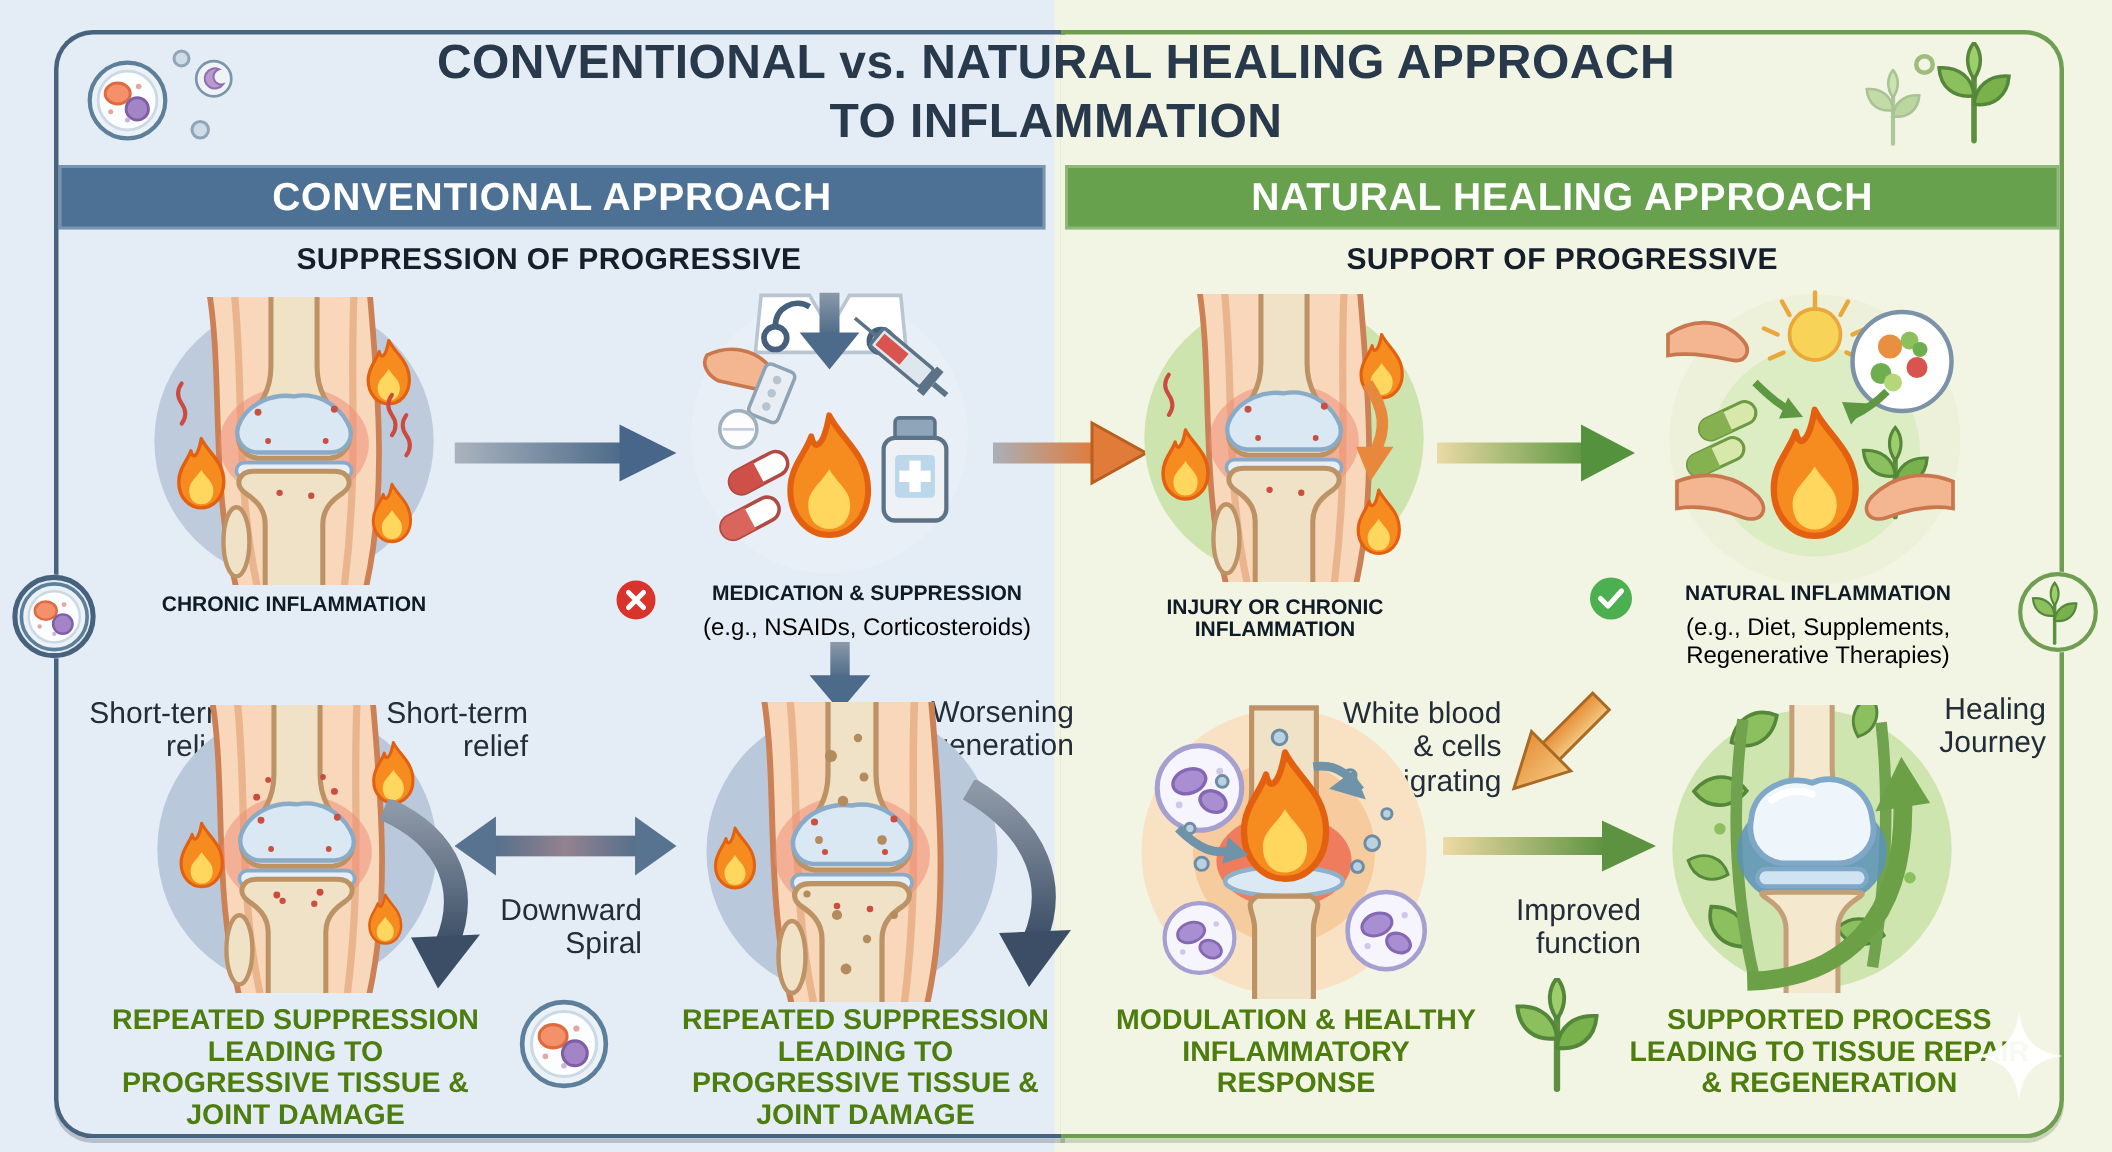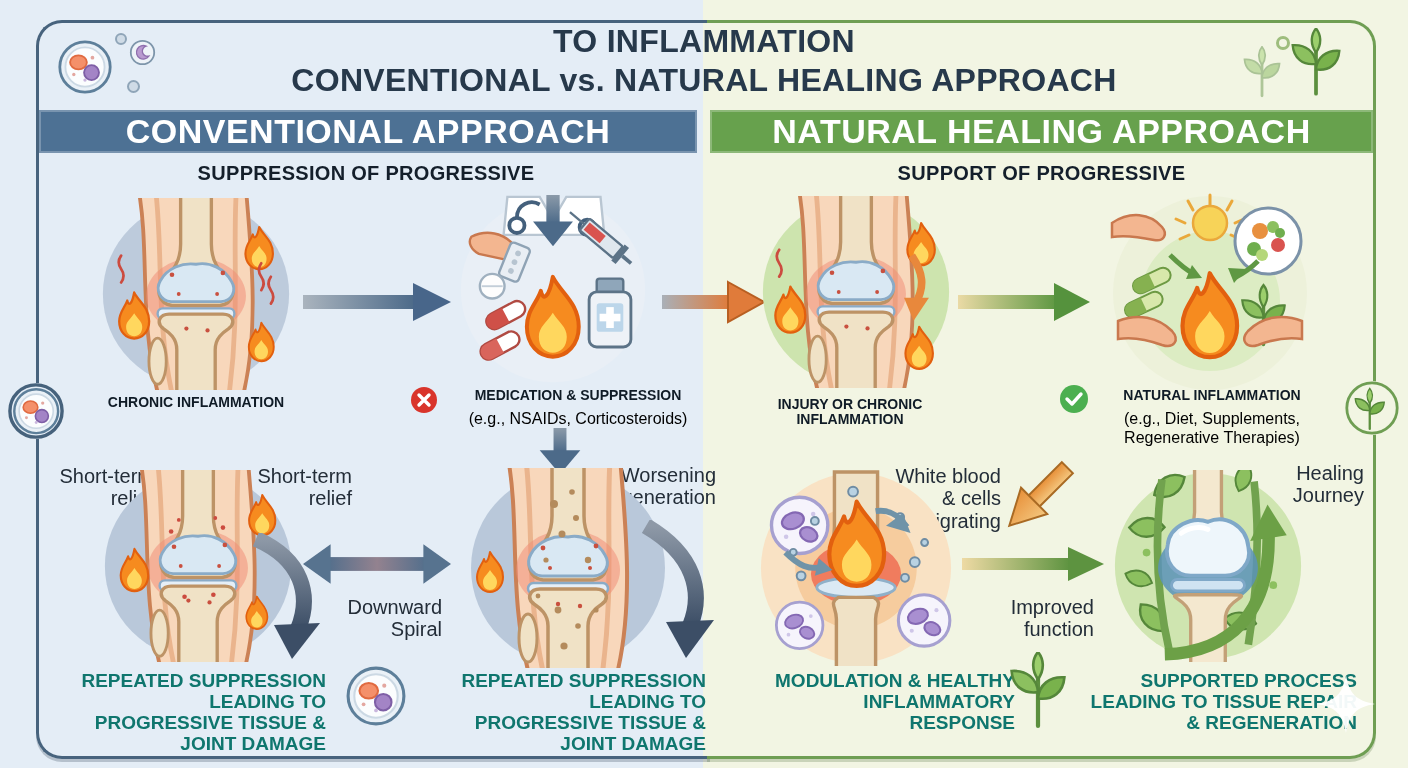--- a/index.html
+++ b/index.html
@@ -19,34 +19,34 @@
     left:707px;top:20px;width:666px;height:733px;
     border:3px solid #6f9e53;border-left:none;
     border-radius:0 26px 26px 0;box-shadow:0 3px 0 rgba(80,110,60,.25);
   }
   .title{
     left:254px;top:22px;width:900px;text-align:center;
     font-weight:bold;font-size:32px;line-height:1.22;color:#27394b;letter-spacing:.3px;
   }
   .banner{
     height:43px;line-height:43px;text-align:center;color:#ffffff;
-    font-weight:bold;font-size:34px;letter-spacing:.5px;
+    font-weight:bold;font-size:26px;letter-spacing:.5px;
     box-shadow:inset 0 0 0 2px rgba(255,255,255,.25);
   }
   .banner-left{left:39px;top:110px;width:658px;background:#4d7194;}
   .banner-right{left:710px;top:110px;width:663px;background:#67a14d;text-align:center;}
   .subhead{
     top:162px;text-align:center;font-weight:bold;font-size:20px;
     color:#141f2b;letter-spacing:.3px;
   }
   .subhead-left{left:36px;width:660px;}
   .subhead-right{left:710px;width:663px;}
   .step-label{font-weight:bold;font-size:14px;line-height:1.1;color:#0f1b26;text-align:center;}
   .step-sub{font-size:16px;line-height:1.18;color:#000000;text-align:center;}
-  .cap{font-weight:bold;font-size:19px;line-height:1.1;color:#0f766e;text-align:right;}
+  .cap{font-weight:bold;font-size:19px;line-height:1.1;color:#4d7c0f;text-align:center;}
   .small-label{font-size:20px;line-height:1.12;color:#232d38;text-align:right;}
 </style>
 </head>
 <body>
 
 <svg width="0" height="0" style="position:absolute">
   <defs>
     <linearGradient id="gSlateH" x1="0" y1="0" x2="1" y2="0">
       <stop offset="0" stop-color="#aab4be"></stop>
         <stop offset="1" stop-color="#4c6a89"></stop>
@@ -157,22 +157,22 @@
       <path d="M30,2 C33,20 40,27 58,30 C40,33 33,40 30,58 C27,40 20,33 2,30 C20,27 27,20 30,2 Z" fill="#ffffff" opacity="0.95"></path>
     </g>
   </defs>
 </svg>
 
 <div class="abs bg-right"></div>
 <div class="abs frame-left"></div>
 <div class="abs frame-right"></div>
 
 <div class="abs title">
+  <div>CONVENTIONAL vs. NATURAL HEALING APPROACH</div>
   <div>TO INFLAMMATION</div>
-  <div>CONVENTIONAL vs. NATURAL HEALING APPROACH</div>
 </div>
 
 <svg class="abs" style="left:57px;top:39px" width="56" height="56" viewBox="0 0 60 60">
     <use href="#cell"></use>
   </svg>
 <svg class="abs" style="left:129px;top:39px" width="27" height="27" viewBox="0 0 60 60">
   <circle cx="30" cy="30" r="26" fill="#eef3f8" stroke="#7d95aa" stroke-width="4"></circle>
   <path d="M38,16 a15,15 0 1 0 6,22 a11,11 0 1 1 -6,-22 Z" fill="#b99ad0" stroke="#8f6fae" stroke-width="3"></path>
 </svg>
 <div class="abs" style="left:115px;top:33px;width:8px;height:8px;border-radius:50%;background:#cfdbe6;border:2px solid #8fa5b8"></div>
@@ -289,21 +289,21 @@
 <svg class="abs" style="left:250px;top:533px" width="78" height="128" viewBox="0 0 78 128">
   <path d="M6,6 C52,26 62,62 48,96" fill="none" stroke="url(#gCurve)" stroke-width="16"></path>
   <polygon points="24,92 70,90 42,126" fill="#3c4e66"></polygon>
 </svg>
 
 <svg class="abs" style="left:303px;top:542px" width="148" height="44" viewBox="0 0 150 44">
   <rect x="26" y="15" width="98" height="14" fill="url(#gDouble)"></rect>
   <polygon points="28,2 0,22 28,42" fill="#57738f"></polygon>
   <polygon points="122,2 150,22 122,42" fill="#57738f"></polygon>
 </svg>
-<div class="abs small-label" style="left:332px;top:596px;width:110px">Downward Spiral</div>
+<div class="abs small-label" style="left:318px;top:596px;width:110px">Downward Spiral</div>
 
 <div class="abs cap" style="left:68px;top:671px;width:258px">REPEATED SUPPRESSION LEADING TO PROGRESSIVE TISSUE &amp; JOINT DAMAGE</div>
 
 <svg class="abs" style="left:345px;top:665px" width="62" height="62" viewBox="0 0 60 60">
     <use href="#cell"></use>
   </svg>
 
 <div class="abs small-label" style="left:594px;top:464px;width:122px">Worsening degeneration</div>
 
 <svg class="abs" style="left:468px;top:468px" width="200" height="200" viewBox="0 0 200 200">
@@ -434,21 +434,21 @@
       <circle cx="44" cy="108" r="4.5"></circle>
       <circle cx="150" cy="110" r="4"></circle>
     <circle cx="170" cy="74" r="3.5"></circle>
       <circle cx="36" cy="84" r="3.5"></circle>
   </g>
   <path d="M28,84 C42,98 52,102 66,99" fill="none" stroke="#6f93a8" stroke-width="6"></path>
   <polygon points="58,108 76,102 62,90" fill="#6f93a8"></polygon>
   <path d="M152,58 C142,44 132,40 120,42" fill="none" stroke="#6f93a8" stroke-width="6"></path>
   <polygon points="146,44 158,62 132,60" fill="#6f93a8" transform="rotate(12 146 52)"></polygon>
 </svg>
-<div class="abs cap" style="left:775px;top:671px;width:240px">MODULATION &amp; HEALTHY INFLAMMATORY RESPONSE</div>
+<div class="abs cap" style="left:744px;top:671px;width:240px">MODULATION &amp; HEALTHY INFLAMMATORY RESPONSE</div>
 
 <svg class="abs" style="left:962px;top:546px" width="142" height="36" viewBox="0 0 142 36">
   <rect x="0" y="12" width="108" height="12" fill="url(#gImp)"></rect>
   <polygon points="106,1 142,18 106,35" fill="#5d9340"></polygon>
 </svg>
 <div class="abs small-label" style="left:984px;top:596px;width:110px">Improved function</div>
 
 <svg class="abs" style="left:1006px;top:652px" width="64" height="76" viewBox="0 0 60 72">
     <use href="#sprout3"></use>
   </svg>

